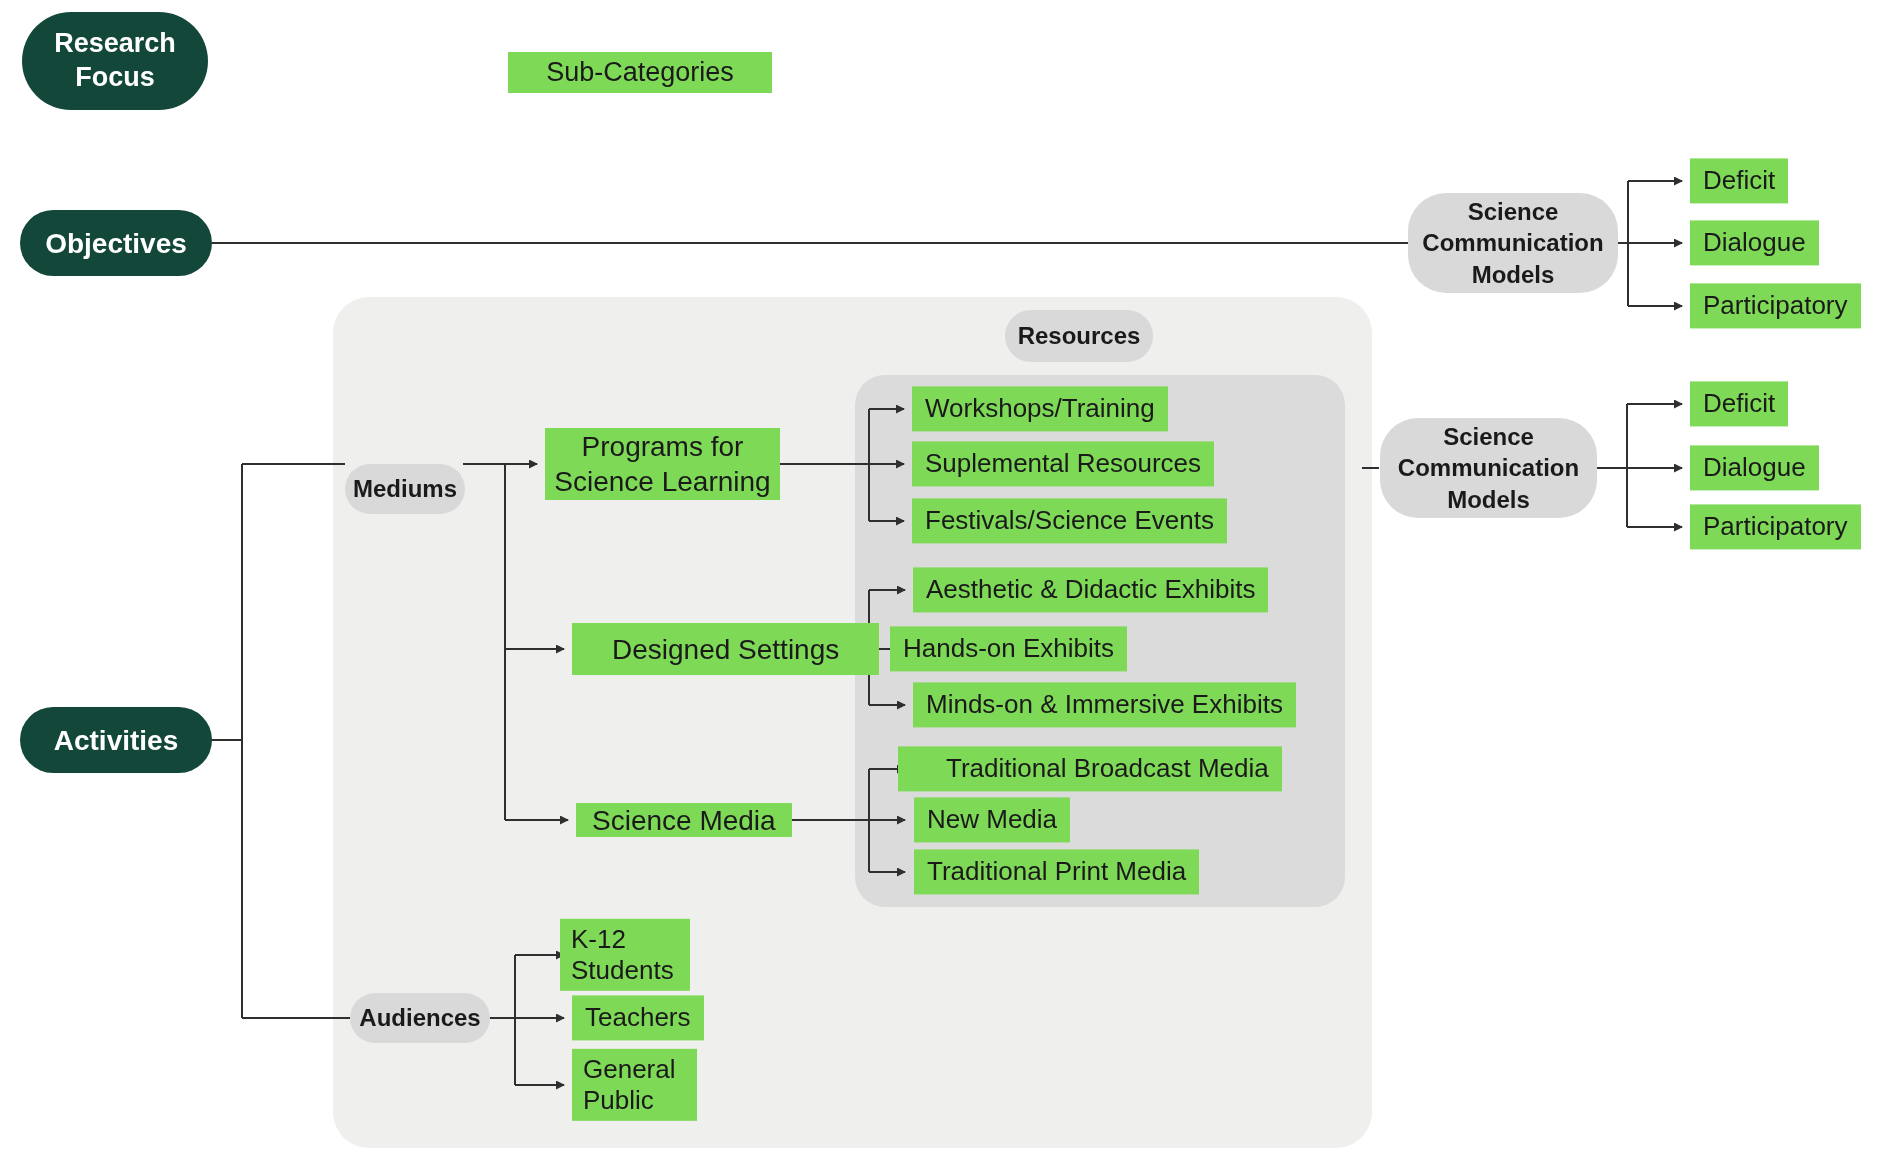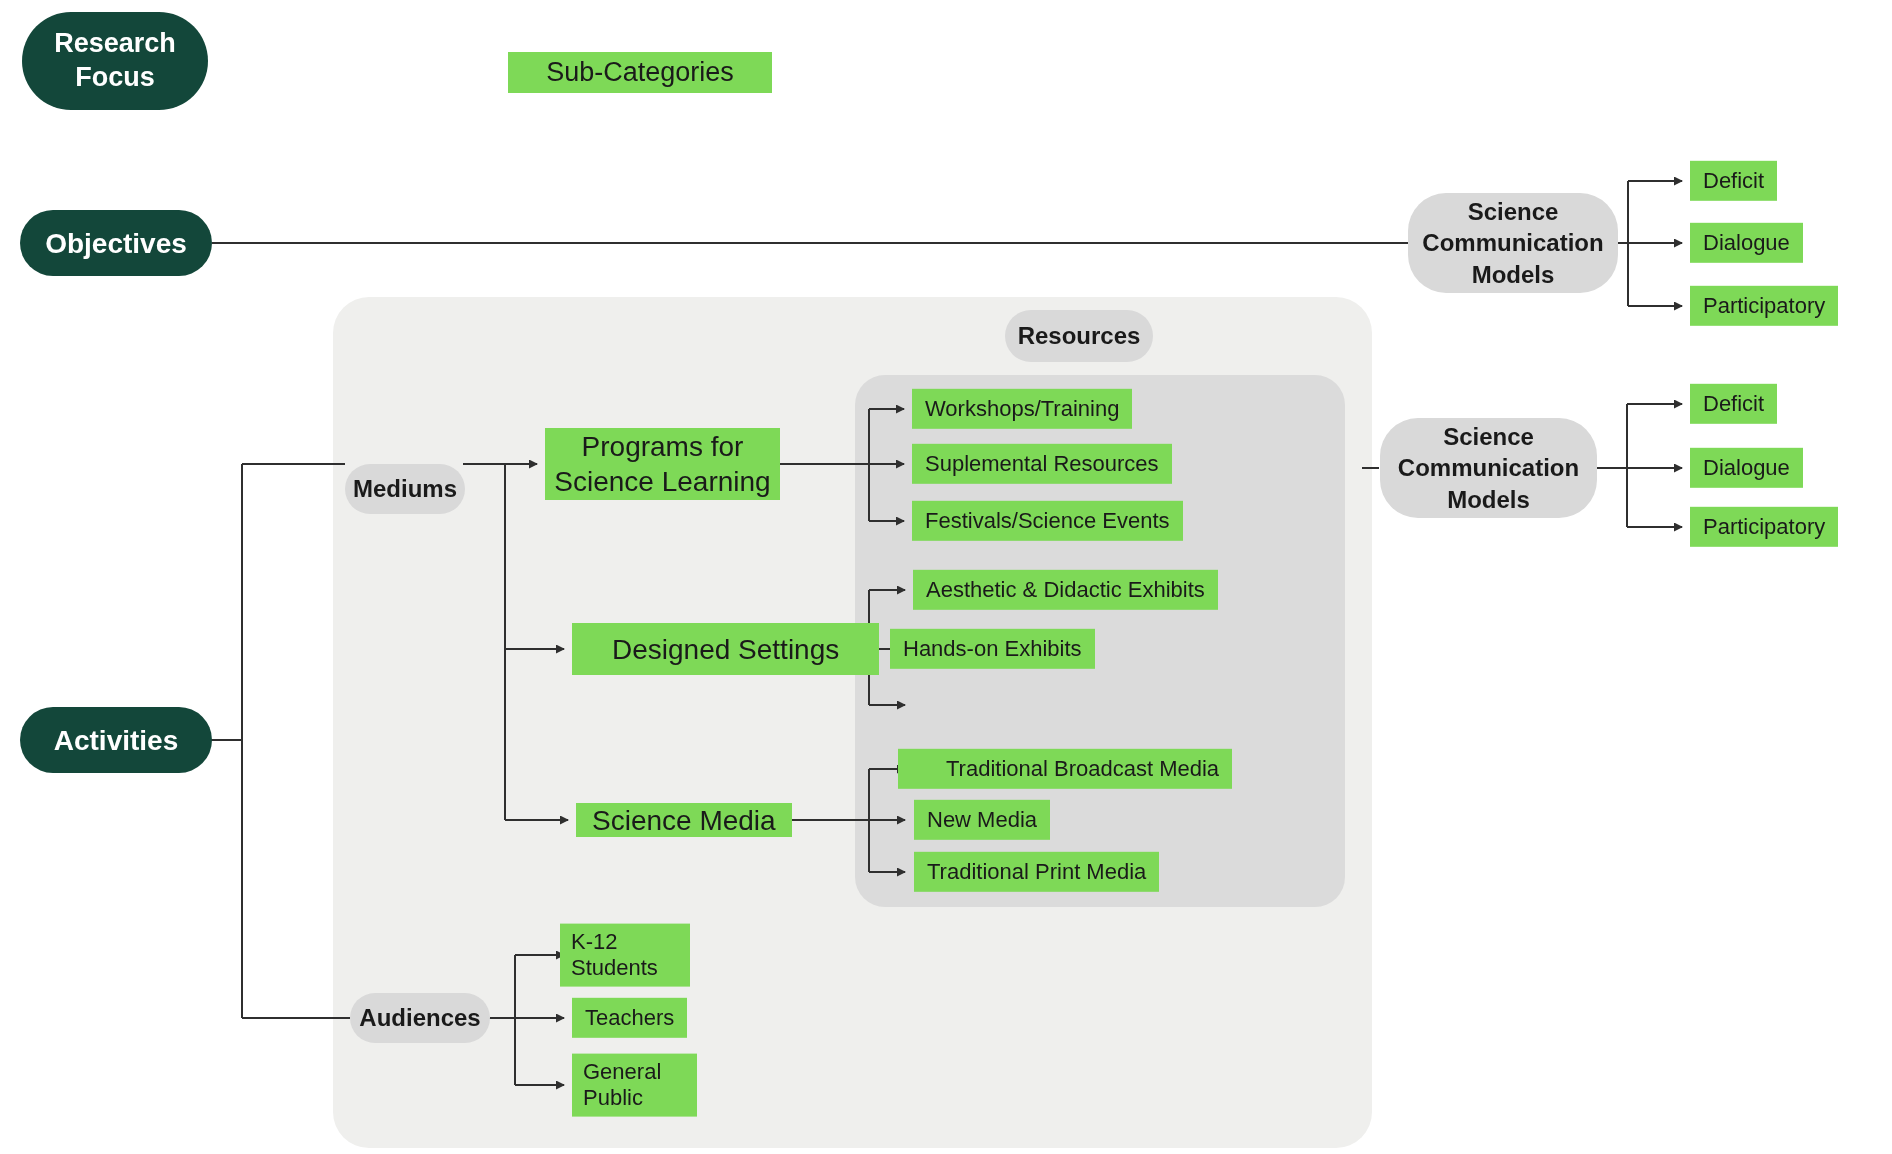--- a/index.html
+++ b/index.html
@@ -19,21 +19,21 @@
   .pill-gray{background:var(--category-gray);color:var(--text-dark);font-weight:bold;border-radius:999px;line-height:1.3;}
   .pill-gray.blocky{border-radius:38px;}
   .box-green{background:var(--sub-green);color:var(--text-dark);}
   .panel{position:absolute;}
   .panel.outer{background:var(--panel-light);border-radius:36px;}
   .panel.inner{background:var(--panel-mid);border-radius:30px;}
   
   .leaf{
     position:absolute;transform:translateY(-50%);
     background:var(--sub-green);color:var(--text-dark);
-    font-size:22px;line-height:1.2;padding:7px 13px;white-space:nowrap;
+    font-size:26px;line-height:1.2;padding:7px 13px;white-space:nowrap;
   }
   .leaf.wrap{white-space:normal;padding:5px 11px;}
   .cat{
     position:absolute;transform:translateY(-50%);
     background:var(--sub-green);color:var(--text-dark);
     font-size:28px;line-height:1.25;text-align:center;
     display:flex;align-items:center;justify-content:center;box-sizing:border-box;
   }
   svg.wires{position:absolute;left:0;top:0;pointer-events:none;}
   .z1{z-index:1}.z2{z-index:2}.z3{z-index:3}.z4{z-index:4}
@@ -121,20 +121,21 @@
   <div class="cat z4" style="left:545px;top:464px;width:235px;height:72px;padding:0 6px;">Programs for Science Learning</div>
   <div class="cat z4" style="left:572px;top:649px;height:52px;padding:0 40px;">Designed Settings</div>
   <div class="cat z4" style="left:576px;top:820px;height:34px;padding:12px 16px;">Science Media</div>
 
   <div class="leaf z4" style="left:912px;top:409px;">Workshops/Training</div>
   <div class="leaf z4" style="left:912px;top:464px;">Suplemental Resources</div>
   <div class="leaf z4" style="left:912px;top:521px;">Festivals/Science Events</div>
 
   <div class="leaf z4" style="left:913px;top:590px;">Aesthetic &amp; Didactic Exhibits</div>
   <div class="leaf z4" style="left:890px;top:649px;">Hands-on Exhibits</div>
+  <div class="leaf z4" style="left:913px;top:705px;">Minds-on &amp; Immersive Exhibits</div>
 
   <div class="leaf z4" style="left:898px;top:769px;padding-left:48px;">Traditional Broadcast Media</div>
   <div class="leaf z4" style="left:914px;top:820px;">New Media</div>
   <div class="leaf z4" style="left:914px;top:872px;">Traditional Print Media</div>
 
   <div class="leaf wrap z4" style="left:560px;top:955px;width:108px;">K-12 Students</div>
   <div class="leaf z4" style="left:572px;top:1018px;">Teachers</div>
   <div class="leaf wrap z4" style="left:572px;top:1085px;width:103px;">General Public</div>
 
   <div class="abs node pill-gray blocky z4" style="left:1380px;top:418px;width:217px;height:100px;font-size:24px;padding:0 10px;">Science Communication Models</div>

